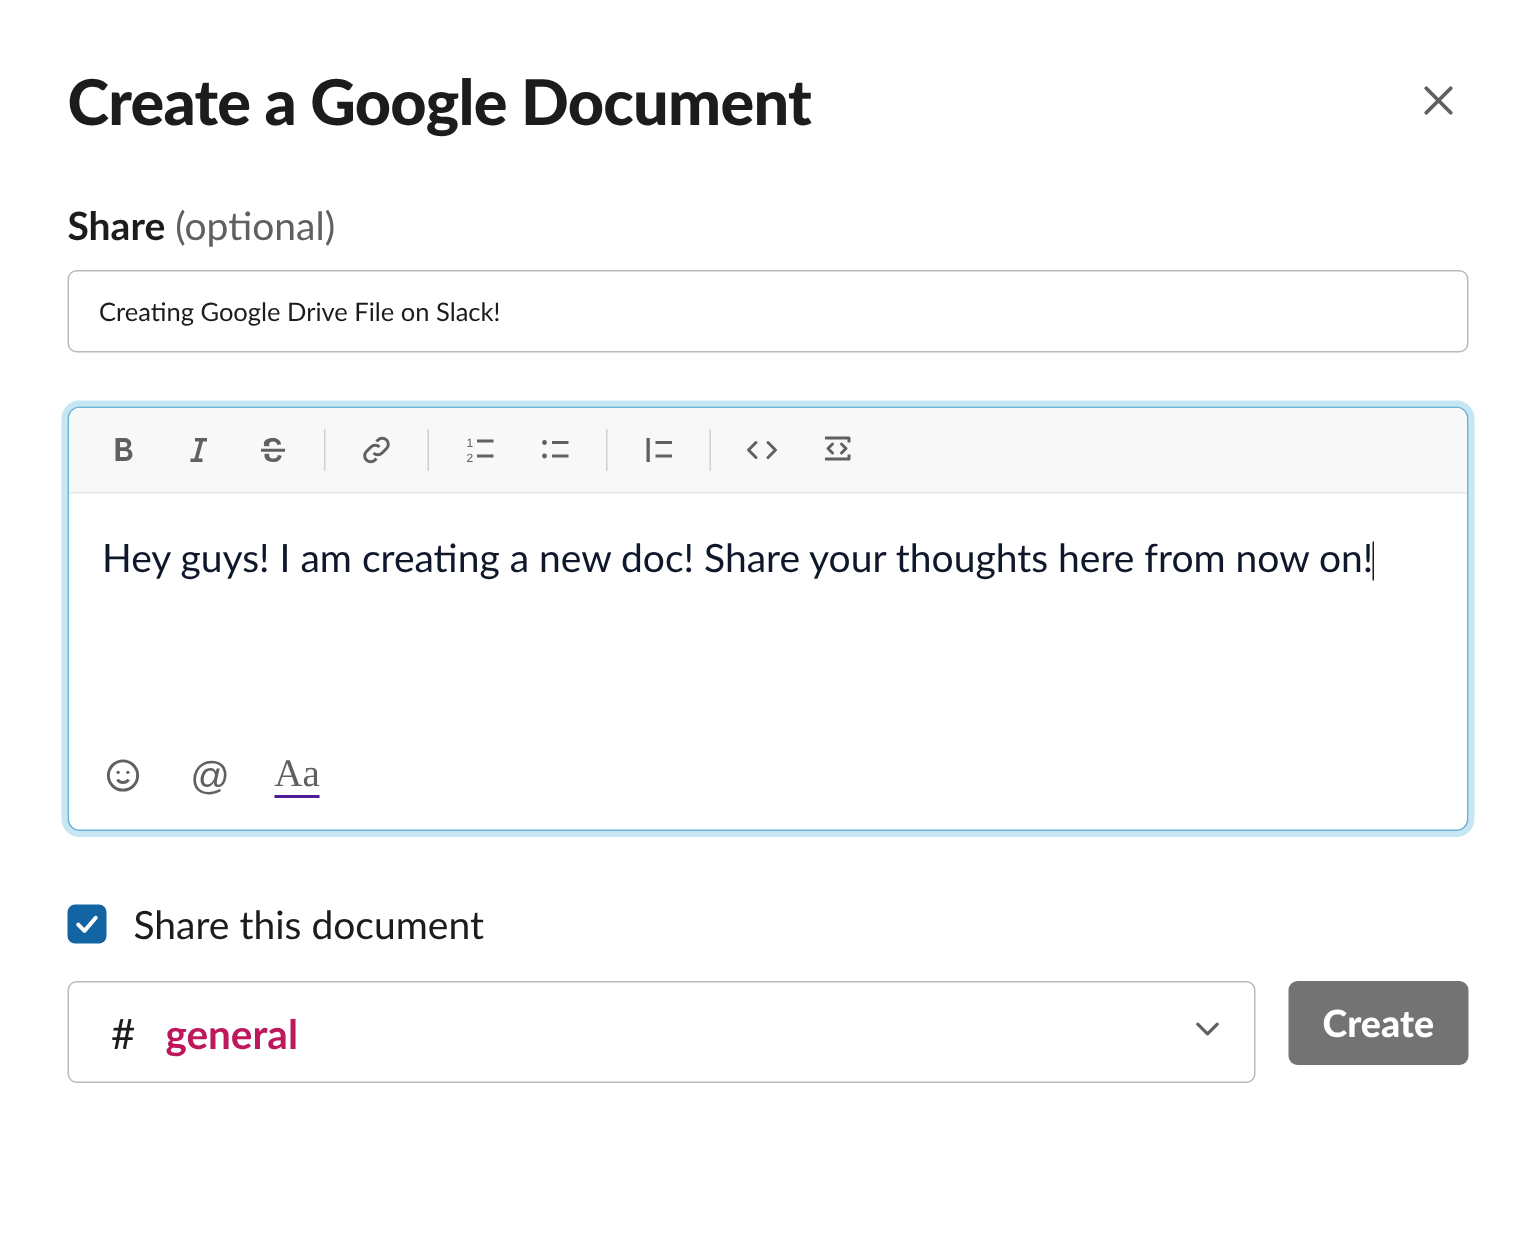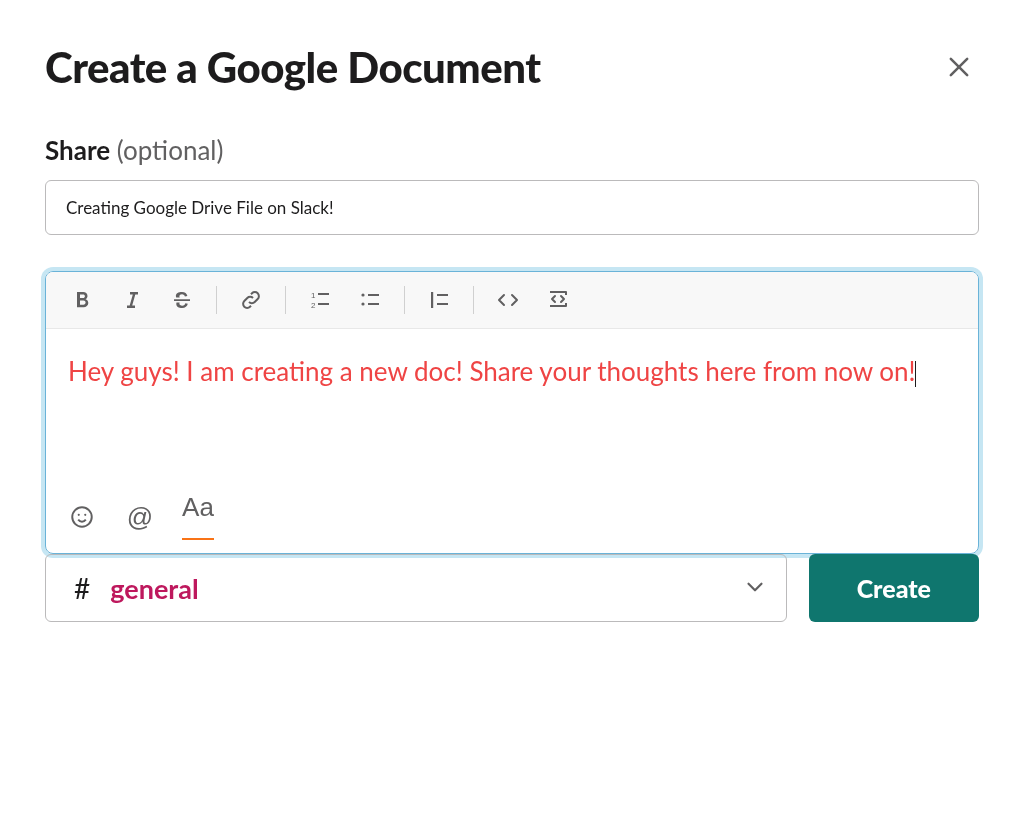--- a/index.html
+++ b/index.html
@@ -91,21 +91,21 @@
       width: 1px;
       height: 28px;
       background: #d0d0d0;
       margin: 0 6px;
     }
 
     .editor-body {
       padding: 22px 22px 18px 22px;
       min-height: 160px;
       font-size: 26px;
-      color: #ef4444;
+      color: #0f172a;
       line-height: 1.55;
       outline: none;
     }
     .editor-body .cursor {
       display: inline-block;
       width: 1px;
       height: 26px;
       background: #1d1c1d;
       vertical-align: text-bottom;
       margin-left: -1px;
@@ -124,24 +124,24 @@
       color: #616061;
       display: flex;
       align-items: center;
       justify-content: center;
       font-size: 26px;
       width: 36px;
       height: 36px;
     }
     .ef-btn svg { width: 26px; height: 26px; }
     .ef-aa {
-      font-family: Liberation Sans, sans-serif;
-      border-bottom: 2px solid #f97316;
+      font-family: Liberation Serif, serif;
+      border-bottom: 2px solid #4c1d95;
       line-height: 1;
-      padding-bottom: 18px;
+      padding-bottom: 1px;
     }
 
     .share-row {
       display: flex;
       align-items: center;
       gap: 18px;
       margin-top: 46px;
       margin-bottom: 22px;
     }
     .checkbox {
@@ -204,28 +204,28 @@
       
       background: #2a7f5e;
       background: #2e7d5b;
       background: #2f7a5c;
       background: #2b7a57;
       background: #2e7d5b;
       
       background: #2e7d5b;
     }
     .create-btn {
-      background: #0f766e;
+      background: #737373;
       border: none;
       border-radius: 6px;
       color: #fff;
       font-size: 25px;
       font-weight: 900;
-      padding: 0 48px;
-      height: 68px;
+      padding: 0 23px;
+      height: 56px;
       cursor: pointer;
       font-family: inherit;
     }
   </style>
 </head>
 <body>
 
 <div class="modal">
 
   <div class="modal-header">
@@ -323,20 +323,28 @@
             <path d="M8.5 14.5c.9 1.2 2.1 1.8 3.5 1.8s2.6-.6 3.5-1.8"></path>
           </svg>
       </button>
       <button class="ef-btn" style="font-weight:400;">@</button>
       <button class="ef-btn">
         <span class="ef-aa">Aa</span>
       </button>
     </div>
   </div>
 
+  <div class="share-row">
+    <div class="checkbox" role="checkbox" aria-checked="true">
+      <svg viewBox="0 0 24 24" fill="none" stroke="currentColor" stroke-width="3.2" stroke-linecap="round" stroke-linejoin="round">
+          <polyline points="5 12.5 10 17.5 19 7"></polyline>
+        </svg>
+    </div>
+    <span class="share-label">Share this document</span>
+  </div>
 
   <div class="bottom-row">
     <div class="channel-select">
       <span class="hash">#</span>
       <span class="channel-name">general</span>
       <span class="chevron">
         <svg viewBox="0 0 24 24" fill="none" stroke="currentColor" stroke-width="2" stroke-linecap="round" stroke-linejoin="round">
             <polyline points="6 9 12 15 18 9"></polyline>
           </svg>
       </span>

